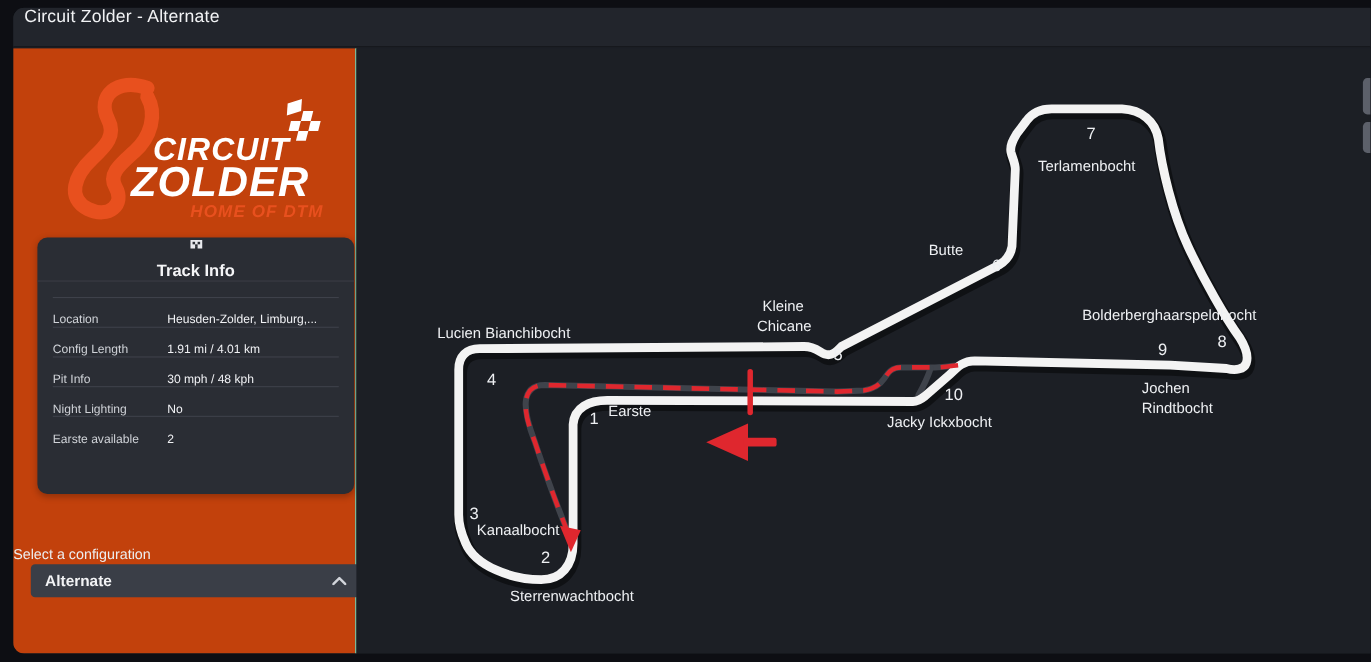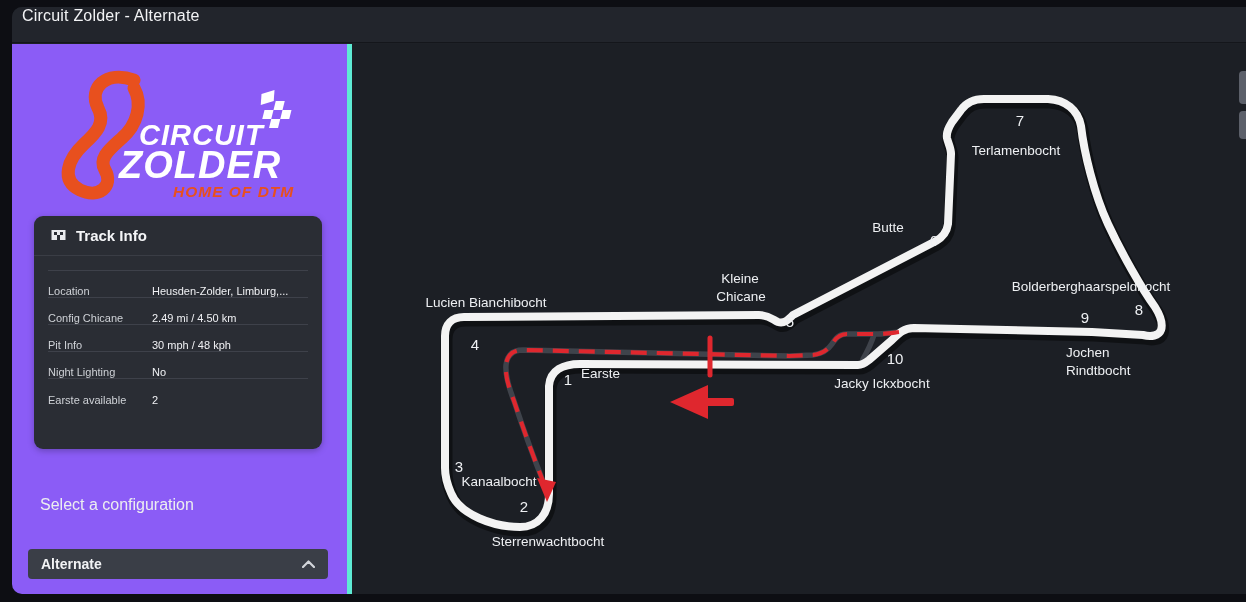--- a/index.html
+++ b/index.html
@@ -4,45 +4,45 @@
 <style>
   * { margin:0; padding:0; box-sizing:border-box; }
   html,body { width:1246px; height:602px; overflow:hidden; background:#0d0e13;
               font-family:"Liberation Sans", sans-serif; }
   .window { position:absolute; left:12px; top:7px; width:1234px; height:587px;
             background:#1d2026; border-radius:10px 0 0 10px; overflow:hidden; }
   .topbar { position:absolute; left:0; top:0; right:0; height:36px; background:#22252c;
             border-bottom:1px solid #14161b; display:flex; align-items:flex-start; padding-left:10px; }
   .topbar-title { color:#f2f3f5; font-size:16px; font-weight:500; letter-spacing:.2px; }
   .content { position:absolute; left:0; top:37px; right:0; bottom:0; display:flex; }
-  .sidebar { width:340px; height:100%; border-right:5px solid #5eead4; position:relative;
-             background:#8b5cf6; }
+  .sidebar { width:312px; height:100%; border-right:1px solid #5eead4; position:relative;
+             background:#c2410c; }
   .mappanel { flex:1; position:relative; background:#1c1f25; }
 
   
   .logo { position:absolute; left:30px; top:22px; width:290px; height:145px; }
 
   
   .card { position:absolute; left:22px; top:172px; width:288px; height:233px;
           background:#2a2d34; border-radius:9px; box-shadow:0 2px 6px rgba(0,0,0,.25); }
   .card-header { height:40px; display:flex; align-items:center; gap:9px; padding:0 16px;
-                 border-bottom:1px solid #3a3d45; }
+                 border-bottom:1px solid #3a3d45;flex-direction:column; }
   .card-title { color:#f4f5f7; font-size:15px; font-weight:700; }
   .rows { margin:0 14px; border-top:1px solid #3e414a; margin-top:14px; }
   .row { height:27px; display:flex; align-items:flex-end; border-bottom:1px solid #3e414a;
          font-size:11px; }
   .row:last-child { border-bottom:none; }
   .row .lbl { width:104px; color:#cfd2d7; }
   .row .val { color:#f0f1f4; }
 
   
-  .select-label { position:absolute; left:28px; top:452px; color:#eceef0; font-size:16px; }
+  .select-label { position:absolute; left:0; top:452px; color:#eceef0; font-size:13px; }
   .dropdown { position:absolute; left:16px; top:469px; width:300px; height:30px;
               background:#3a3e47; border-radius:4px; display:flex; align-items:center;
-              justify-content:space-between; padding:0 13px; cursor:pointer;margin-top:36px; }
+              justify-content:space-between; padding:0 13px; cursor:pointer; }
   .dropdown .dd-val { color:#f2f3f5; font-size:14px; font-weight:700; }
 
   
   text.cname { fill:#eef0f3; font-size:13.5px; font-family:"Liberation Sans",sans-serif; }
   text.cnum  { fill:#eef0f3; font-size:15px;  font-family:"Liberation Sans",sans-serif; }
 
   .scroll-thumb { position:absolute; right:0; width:7px; background:#5c606a;
                   border-radius:4px 0 0 4px; }
 </style>
 </head>
@@ -87,22 +87,22 @@
             <rect x="7" y="8" width="3" height="3" fill="#2a2d34"></rect>
           </svg>
           <span class="card-title">Track Info</span>
         </div>
         <div class="rows">
           <div class="row">
             <span class="lbl">Location</span>
             <span class="val">Heusden-Zolder, Limburg,...</span>
           </div>
           <div class="row">
-            <span class="lbl">Config Chicane</span>
-            <span class="val">2.49 mi / 4.50 km</span>
+            <span class="lbl">Config Length</span>
+            <span class="val">1.91 mi / 4.01 km</span>
           </div>
           <div class="row">
             <span class="lbl">Pit Info</span>
             <span class="val">30 mph / 48 kph</span>
           </div>
           <div class="row">
             <span class="lbl">Night Lighting</span>
             <span class="val">No</span>
           </div>
           <div class="row">

